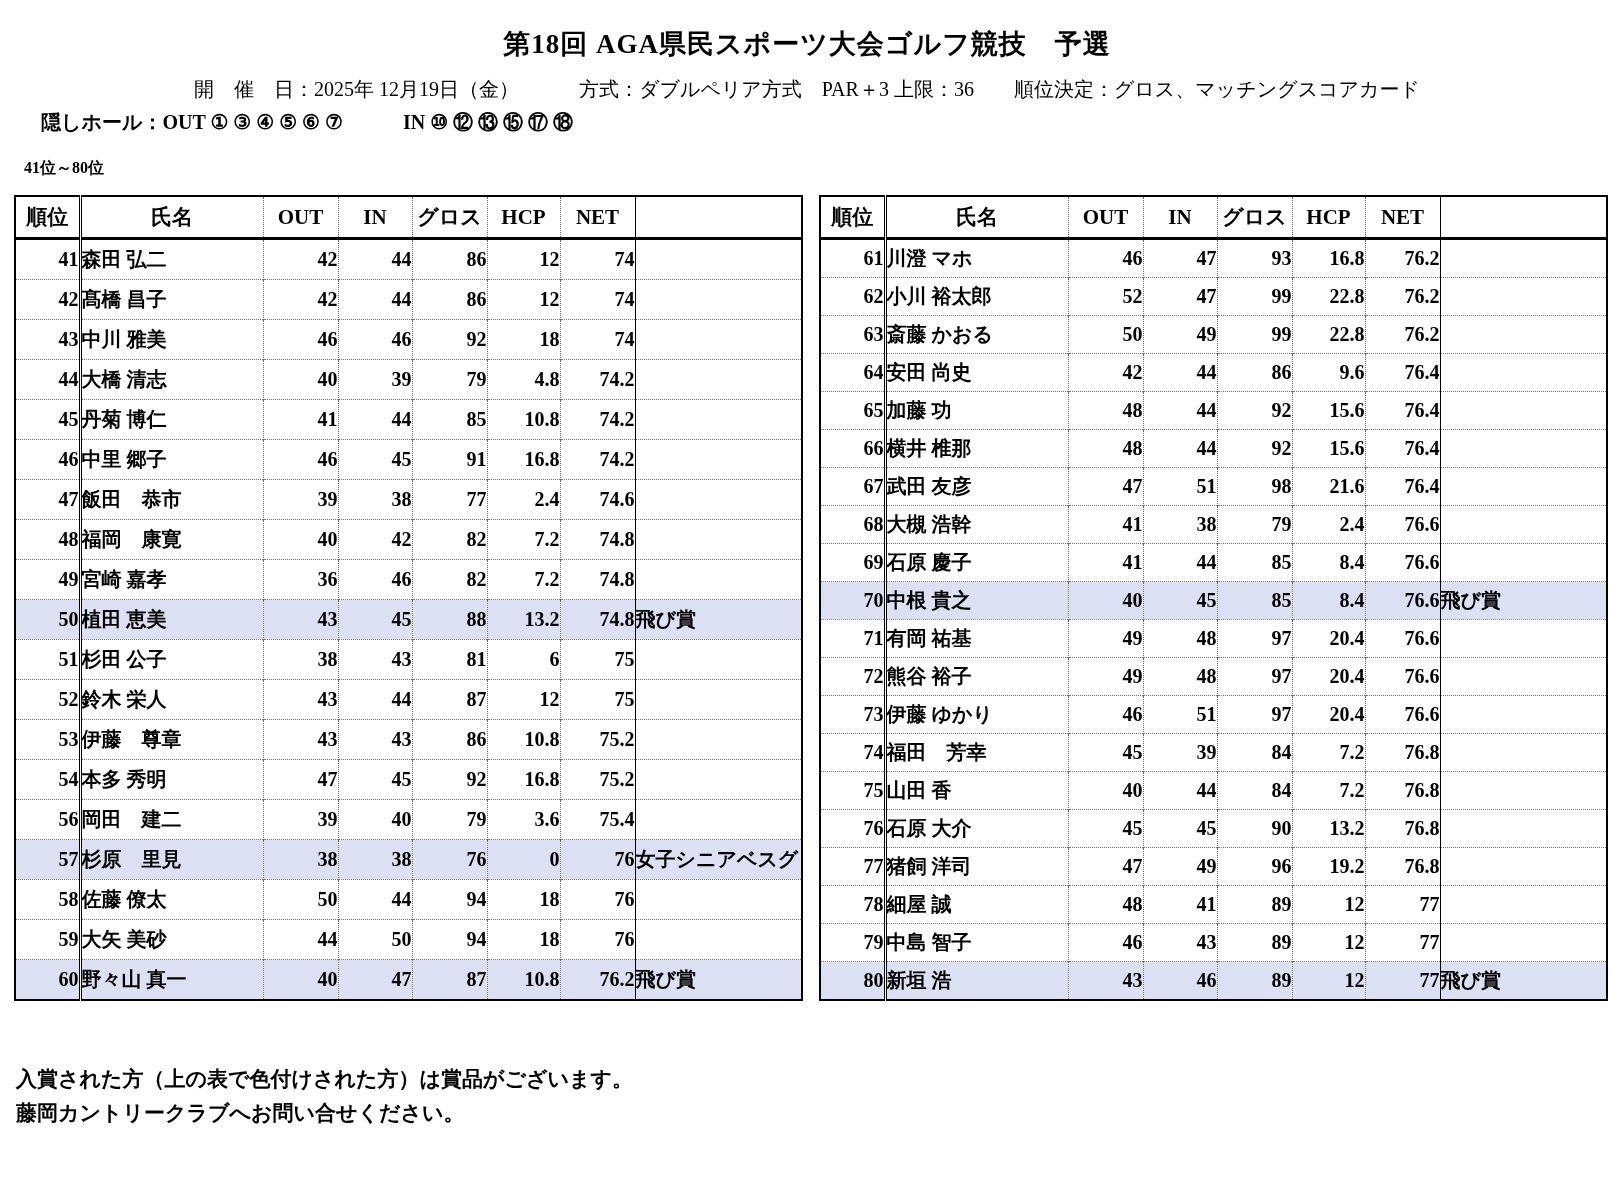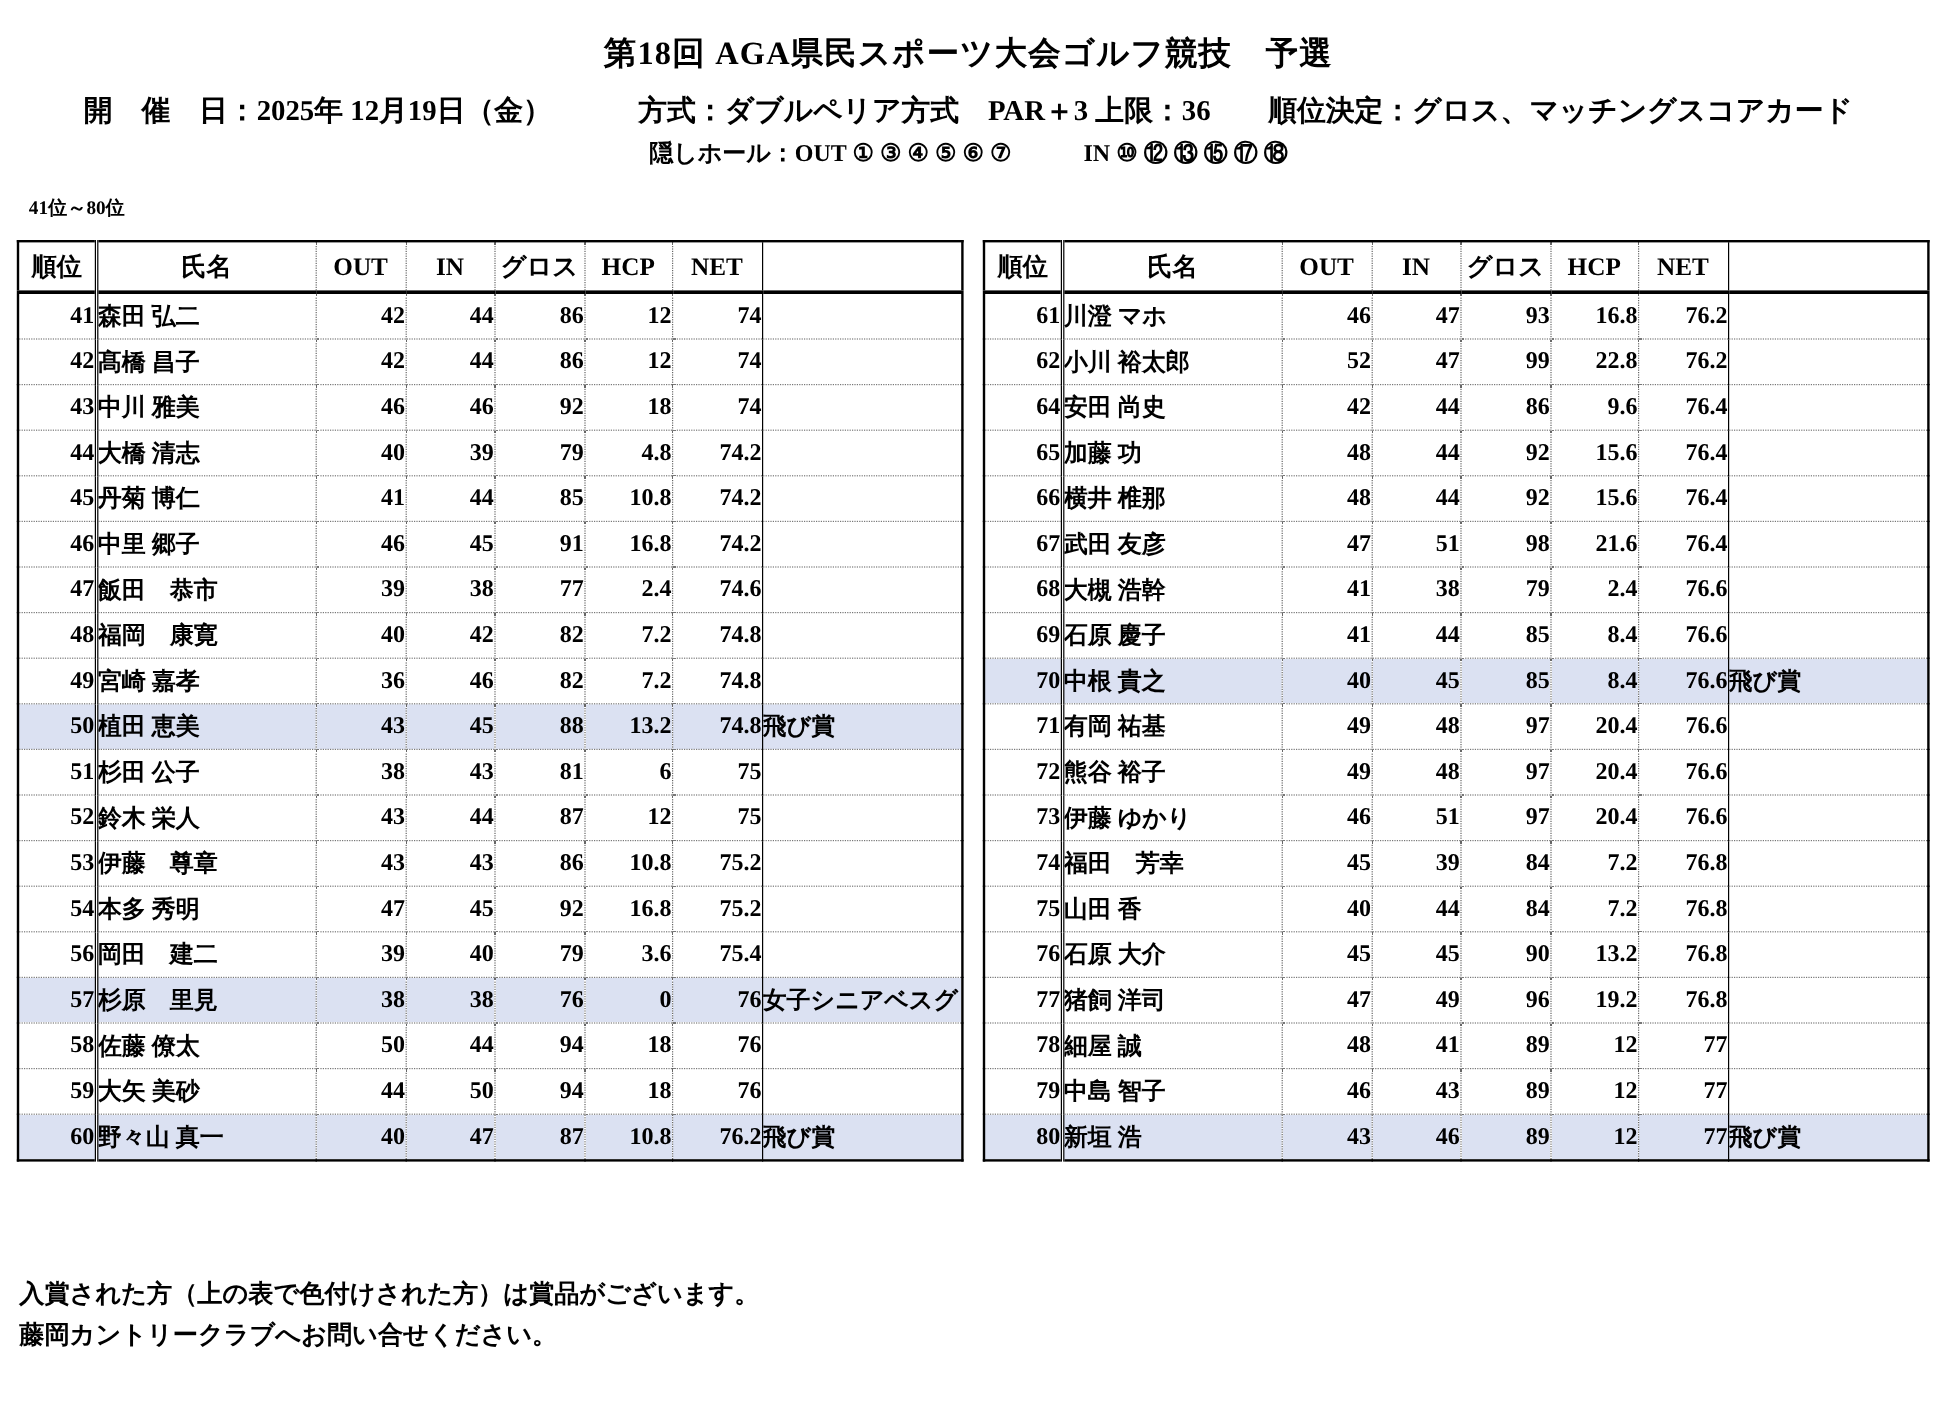--- a/index.html
+++ b/index.html
@@ -20,29 +20,30 @@
   }
   .title {
     text-align: center;
     font-size: 27px;
     font-weight: bold;
     margin-top: 26px;
     letter-spacing: 1px;
   }
   .meta1 {
     text-align: center;
-    font-size: 24px;
-    font-weight: bold;
+    font-size: 20px;
+    font-weight: normal;
     margin-top: 14px;
   }
   .meta2 {
-    text-align: center;
+    text-align: left;
     font-size: 20px;
     font-weight: bold;
     margin-top: 6px;
+    margin-left: 41px;
   }
   .range-label {
     font-size: 16px;
     font-weight: bold;
     margin: 22px 0 0 24px;
   }
   .tables-wrap {
     display: flex;
     gap: 16px;
     margin: 16px 0 0 14px;
@@ -361,20 +362,30 @@
             <td class="c-rank">62</td>
             <td class="c-name">小川 裕太郎</td>
             <td class="c-out">52</td>
             <td class="c-in">47</td>
             <td class="c-gross">99</td>
             <td class="c-hcp">22.8</td>
             <td class="c-net">76.2</td>
             <td class="c-remark"></td>
           </tr>
           <tr>
+            <td class="c-rank">63</td>
+            <td class="c-name">斎藤 かおる</td>
+            <td class="c-out">50</td>
+            <td class="c-in">49</td>
+            <td class="c-gross">99</td>
+            <td class="c-hcp">22.8</td>
+            <td class="c-net">76.2</td>
+            <td class="c-remark"></td>
+          </tr>
+          <tr>
             <td class="c-rank">64</td>
             <td class="c-name">安田 尚史</td>
             <td class="c-out">42</td>
             <td class="c-in">44</td>
             <td class="c-gross">86</td>
             <td class="c-hcp">9.6</td>
             <td class="c-net">76.4</td>
             <td class="c-remark"></td>
           </tr>
           <tr>

